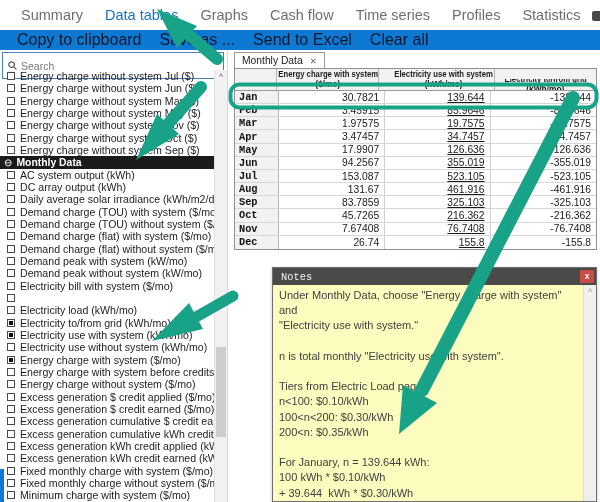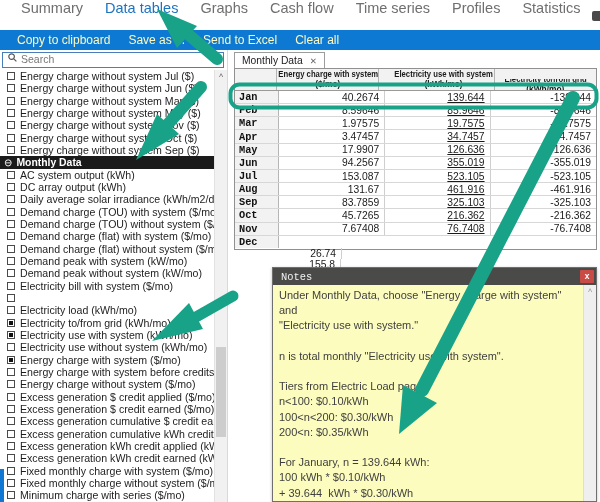--- a/index.html
+++ b/index.html
@@ -1,34 +1,34 @@
 <!DOCTYPE html>
 <html><head>
 <meta charset="utf-8">
 <style>
   html,body{margin:0;padding:0;}
   .screen{position:relative;width:600px;height:502px;background:#ffffff;overflow:hidden;
           font-family:"Liberation Sans",sans-serif;-webkit-font-smoothing:antialiased;}
 
   
-  .menubar{position:absolute;left:0;top:0;width:100%;height:30px;display:flex;align-items:flex-start;
+  .menubar{position:absolute;left:0;top:0;width:100%;height:30px;display:flex;align-items:center;
            padding-left:10px;box-sizing:border-box;background:#fff;}
   .menu-item{padding:0 11px;font-size:14.5px;color:#6f6f6f;cursor:default;white-space:nowrap;}
   .menu-item.active{color:#1b74c2;}
   .clipped-icon{position:absolute;right:0;top:11px;width:8px;height:10px;background:#4a4a4a;border-radius:2px 0 0 2px;}
 
   
   .toolbar{position:absolute;left:0;top:30px;width:100%;height:20px;background:#0e79d2;display:flex;
            align-items:center;padding-left:8px;box-sizing:border-box;}
-  .tool-btn{padding:0 9px;font-size:12px;color:#fef9c3;white-space:nowrap;}
+  .tool-btn{padding:0 9px;font-size:16px;color:#0f172a;white-space:nowrap;}
 
   
   .sidebar{position:absolute;left:0;top:50px;width:228px;bottom:0;background:#fff;border-right:1px solid #d9d9d9;box-sizing:border-box;}
-  .searchbox{position:absolute;left:2px;top:2px;width:222px;height:16px;border:1px solid #4a7ebb;background:#fff;
-             display:flex;align-items:flex-start;box-sizing:border-box;}
+  .searchbox{position:absolute;left:2px;top:2px;width:222px;height:27px;border:1px solid #4a7ebb;background:#fff;
+             display:flex;align-items:center;box-sizing:border-box;}
   .searchbox svg{margin:0 4px 0 5px;flex:none;}
   .searchbox input{border:none;outline:none;flex:1;font-family:"Liberation Sans",sans-serif;font-size:10.5px;color:#444;background:transparent;padding:0;}
   .searchbox input::placeholder{color:#777;}
   .list{position:absolute;left:0;top:20px;right:13px;bottom:0;overflow:hidden;}
   .srow{height:12.34px;display:flex;align-items:center;padding-left:7px;white-space:nowrap;overflow:hidden;}
   .cb{flex:none;width:8px;height:8px;border:1px solid #4a4a4a;background:#fff;position:relative;box-sizing:border-box;margin-right:5px;}
   .cb .fill{position:absolute;left:1px;top:1px;right:1px;bottom:1px;background:#111;}
   .lbl{font-size:10.6px;color:#1d1d1d;}
   .sec-header{position:absolute;left:0;top:20px;width:228px;height:12.34px;margin-top:0;background:#1b1b1b;color:#fff;
               display:flex;align-items:center;padding-left:4px;box-sizing:border-box;font-size:10.4px;font-weight:bold;}
@@ -45,21 +45,21 @@
   .tab-label{font-size:10.3px;color:#222;}
   .tab-close{font-size:8.5px;color:#666;margin-left:7px;}
   .dtable{position:absolute;left:234px;top:68px;width:363px;border:1px solid #909090;box-sizing:border-box;background:#fff;}
   .thead{display:flex;height:22px;background:#f2f2f2;border-bottom:1px solid #9a9a9a;box-sizing:border-box;}
   .th{box-sizing:border-box;border-right:1px solid #b5b5b5;display:flex;flex-direction:column;justify-content:center;
       align-items:center;font-size:8.4px;font-weight:bold;color:#1a1a1a;line-height:9.6px;white-space:nowrap;overflow:hidden;}
   .th:last-child{border-right:none;}
   .th .l1{transform:scaleX(.92);}
   .th0{width:44px;}.th1{width:107px;}.th2{width:106px;margin-left:14px;}.th3{width:106px;margin-top:10px;}
   .trow{display:flex;height:13.17px;border-bottom:1px solid #d7d7d7;box-sizing:border-box;}
-  .trow:last-child{border-bottom:none;flex-direction:column;}
+  .trow:last-child{border-bottom:none;}
   .tm{width:44px;box-sizing:border-box;background:#f2f2f2;border-right:1px solid #b5b5b5;font-size:10.3px;font-weight:bold;
       color:#111;display:flex;align-items:center;padding-left:4px;font-family:Liberation Mono, monospace;}
   .tc{box-sizing:border-box;border-right:1px solid #cfcfcf;font-size:10.3px;color:#1a1a1a;display:flex;align-items:center;
       justify-content:flex-end;padding-right:5px;}
   .tc:nth-child(2){width:107px;}
   .tc:nth-child(3){width:106px;text-decoration:underline;}
   .tc:nth-child(4){width:106px;border-right:none;}
 
   
   .notes{position:absolute;left:272px;top:267px;width:325px;height:235px;border:1px solid #6f6f6f;box-sizing:border-box;
@@ -283,21 +283,21 @@
             <span class="lbl">Fixed monthly charge with system ($/mo)</span>
           </div>
 
           <div class="srow">
             <span class="cb"></span>
             <span class="lbl">Fixed monthly charge without system ($/mo)</span>
           </div>
 
           <div class="srow">
             <span class="cb"></span>
-            <span class="lbl">Minimum charge with series ($/mo)</span>
+            <span class="lbl">Minimum charge with system ($/mo)</span>
           </div>
         </div>
     </div>
     <div class="vscroll">
       <span class="caret">˄</span>
       <span class="thumb"></span>
     </div>
   </div>
   <div class="left-accent"></div>
 
@@ -319,28 +319,28 @@
       </div>
       <div class="th th3">
         <span class="l1">Electricity to/from grid</span>
         <span class="l2">(kWh/mo)</span>
       </div>
     </div>
     <div>
 
         <div class="trow">
           <span class="tm">Jan</span>
-          <span class="tc">40.2674</span>
+          <span class="tc">30.7821</span>
           <span class="tc">139.644</span>
           <span class="tc">-139.644</span>
         </div>
 
         <div class="trow">
           <span class="tm">Feb</span>
-          <span class="tc">8.59646</span>
+          <span class="tc">3.45915</span>
           <span class="tc">85.9646</span>
           <span class="tc">-85.9646</span>
         </div>
 
         <div class="trow">
           <span class="tm">Mar</span>
           <span class="tc">1.97575</span>
           <span class="tc">19.7575</span>
           <span class="tc">-19.7575</span>
         </div>

